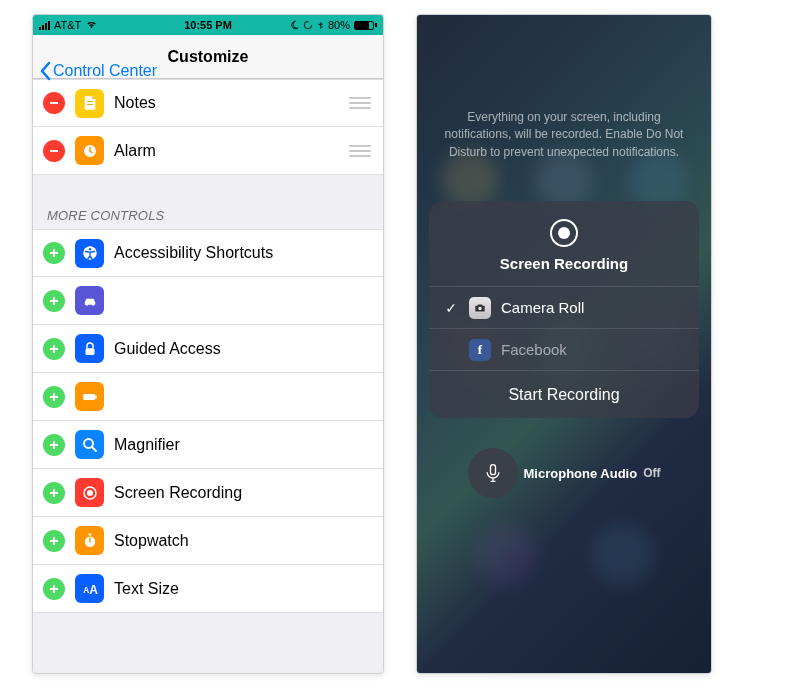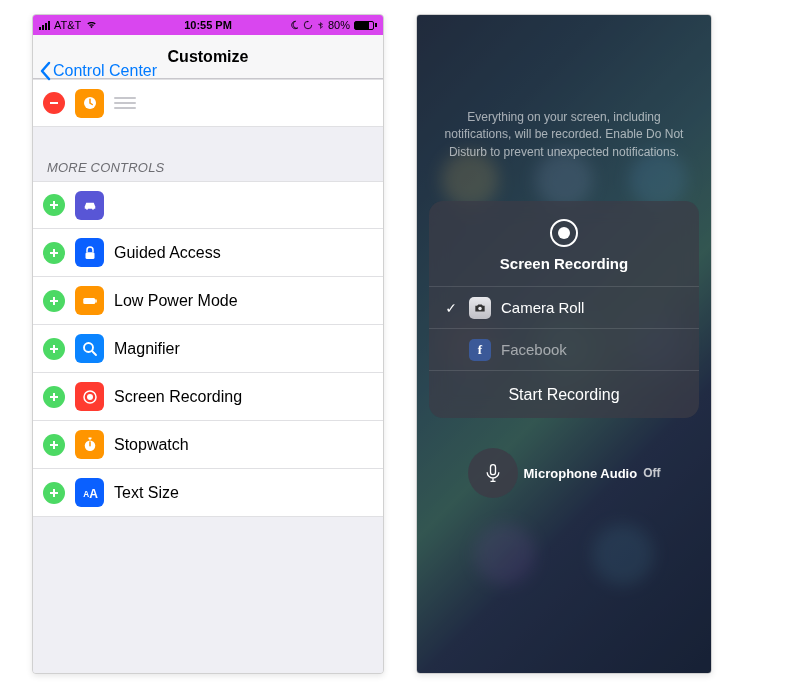--- a/index.html
+++ b/index.html
@@ -18,21 +18,21 @@
     box-shadow: 0 2px 6px rgba(0,0,0,0.1);
   }
   
   .phone-left {
     left:32px; top:14px; width:352px; height:660px;
     background:#efeff4;
     display:flex; flex-direction:column;
     font-size:15px;
   }
   .statusbar {
-    height:20px; width:100%; background:#d946ef;
+    height:20px; width:100%; background:#14b8a6;
     display:flex; align-items:center; justify-content:space-between;
     font-size:11px; padding:0 6px; color:#000;
   }
   .statusbar .center {position:absolute; left:0; right:0; text-align:center; font-weight:600;}
   .statusbar .left, .statusbar .right {position:relative; z-index:2; display:flex; align-items:center; gap:4px;}
   .navbar {
     height:44px; width:100%; background:#f7f7f8;
     border-bottom:1px solid #c8c7cc;
     display:flex; align-items:center; position:relative;
   }
@@ -202,43 +202,80 @@
   </div>
 
   <div class="scroll">
     <div id="included">
         <div class="row">
           <div class="actionbtn remove">
             <svg width="12" height="12" viewBox="0 0 12 12">
               <rect x="2" y="5" width="8" height="2"></rect>
             </svg>
           </div>
+          <div class="appicon" style="background: rgb(252, 204, 13);">
+            <svg viewBox="0 0 24 24">
+              <path d="M5 3h11l3 3v15H5z" fill="#fff"></path>
+              <path d="M16 3v3h3" fill="none" stroke="#e0b400" stroke-width="1.5"></path>
+              <path d="M8 10h8M8 14h8" stroke="#e0b400" stroke-width="1.5"></path>
+            </svg>
+          </div>
+          <div class="label">Notes</div>
+          <div class="drag">
+            <span></span>
+            <span></span>
+            <span></span>
+          </div>
+        </div>
+        <div class="row">
+          <div class="actionbtn remove">
+            <svg width="12" height="12" viewBox="0 0 12 12">
+              <rect x="2" y="5" width="8" height="2"></rect>
+            </svg>
+          </div>
           <div class="appicon" style="background: rgb(255, 149, 0);">
             <svg viewBox="0 0 24 24">
               <circle cx="12" cy="12" r="8" fill="#fff"></circle>
               <path d="M12 7v5l3 2" stroke="#ff9500" stroke-width="2" fill="none" stroke-linecap="round"></path>
             </svg>
           </div>
+          <div class="label">Alarm</div>
           <div class="drag">
             <span></span>
             <span></span>
             <span></span>
           </div>
         </div>
       </div>
     <div class="gap"></div>
     <div class="section-header">MORE CONTROLS</div>
     <div id="more">
         <div class="row">
           <div class="actionbtn add">
             <svg width="12" height="12" viewBox="0 0 12 12">
               <rect x="5" y="2" width="2" height="8"></rect>
               <rect x="2" y="5" width="8" height="2"></rect>
             </svg>
           </div>
+          <div class="appicon" style="background: rgb(10, 96, 255);">
+            <svg viewBox="0 0 24 24">
+              <circle cx="12" cy="12" r="9" fill="#fff"></circle>
+              <circle cx="12" cy="7" r="1.6" fill="#0a60ff"></circle>
+              <path d="M6 10l6 1 6-1M12 11v5m0 0l-3 4m3-4l3 4" stroke="#0a60ff" stroke-width="1.8" fill="none" stroke-linecap="round"></path>
+            </svg>
+          </div>
+          <div class="label">Accessibility Shortcuts</div>
+        </div>
+        <div class="row">
+          <div class="actionbtn add">
+            <svg width="12" height="12" viewBox="0 0 12 12">
+              <rect x="5" y="2" width="2" height="8"></rect>
+              <rect x="2" y="5" width="8" height="2"></rect>
+            </svg>
+          </div>
           <div class="appicon" style="background: rgb(88, 86, 214);">
             <svg viewBox="0 0 24 24">
               <path d="M5 14l2-5h10l2 5v3H5z" fill="#fff"></path>
               <circle cx="8" cy="17" r="1.3" fill="#fff"></circle>
               <circle cx="16" cy="17" r="1.3" fill="#fff"></circle>
             </svg>
           </div>
         </div>
         <div class="row">
           <div class="actionbtn add">
@@ -261,21 +298,20 @@
               <rect x="5" y="2" width="2" height="8"></rect>
               <rect x="2" y="5" width="8" height="2"></rect>
             </svg>
           </div>
           <div class="appicon" style="background: rgb(255, 149, 0);">
             <svg viewBox="0 0 24 24">
               <rect x="3" y="8" width="16" height="8" rx="2" fill="#fff"></rect>
               <rect x="19" y="10" width="2" height="4" fill="#fff"></rect>
             </svg>
           </div>
-          <div class="label">Low Power Mode</div>
         </div>
         <div class="row">
           <div class="actionbtn add">
             <svg width="12" height="12" viewBox="0 0 12 12">
               <rect x="5" y="2" width="2" height="8"></rect>
               <rect x="2" y="5" width="8" height="2"></rect>
             </svg>
           </div>
           <div class="appicon" style="background: rgb(10, 132, 255);">
             <svg viewBox="0 0 24 24">

